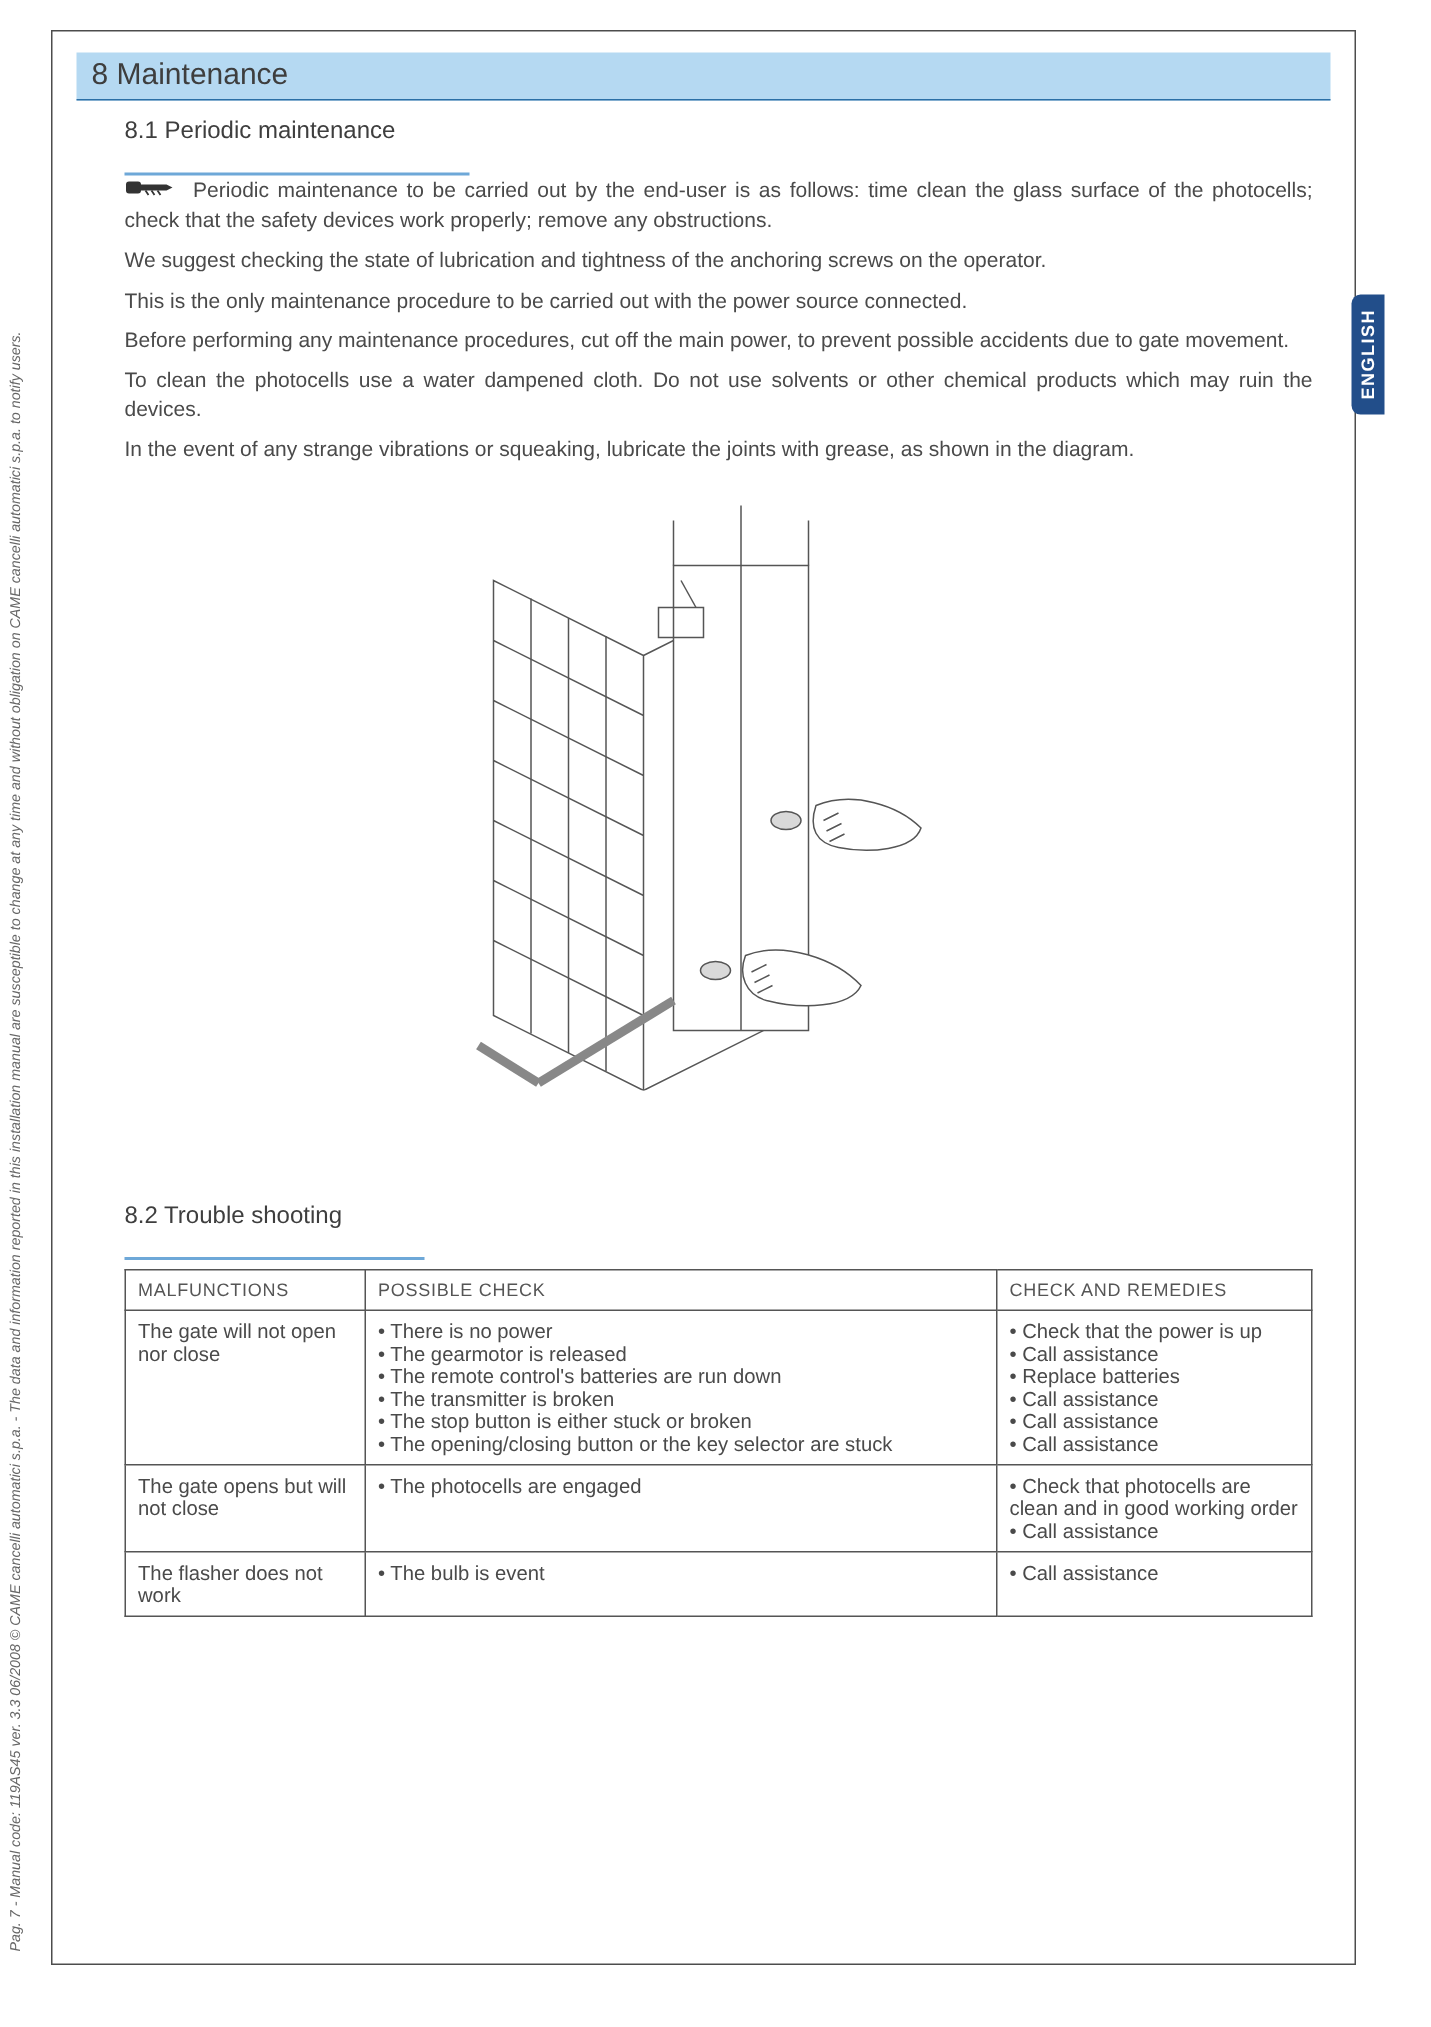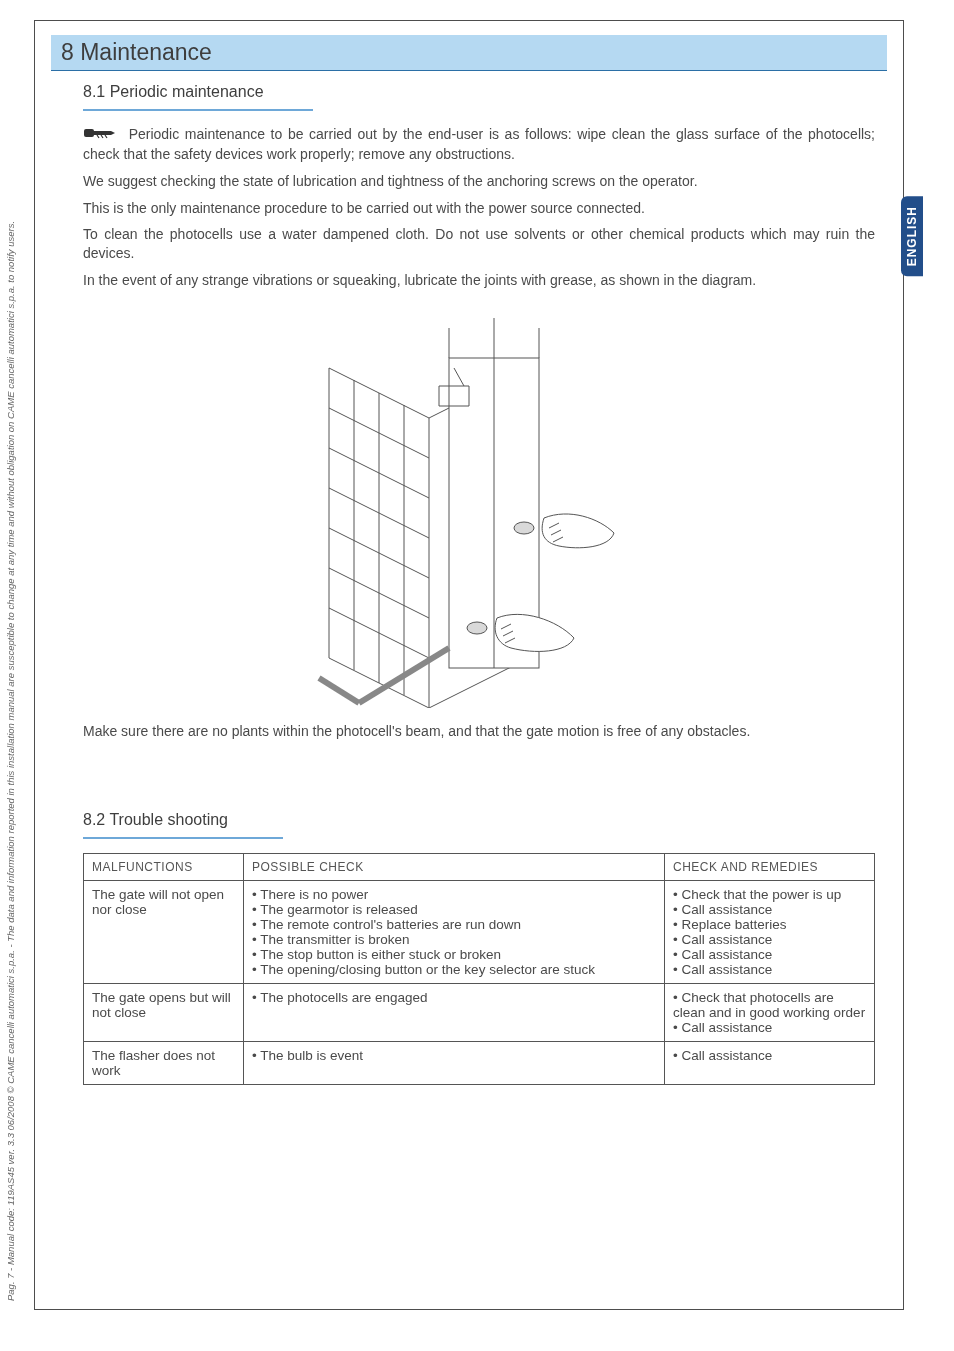--- a/index.html
+++ b/index.html
@@ -39,35 +39,35 @@
     font-size: 9.5px;
     font-style: italic;
     color: #666;
     white-space: nowrap;
     width: 1280px;
   }
   .section-header {
     background: #b5d9f2;
     padding: 4px 10px;
     margin: 14px 16px 0 16px;
-    font-size: 23px;
+    font-size: 20px;
     color: #3e3e3e;
     border-bottom: 1px solid #2b6fa6;
     font-weight: normal;
   }
   .subsection {
     margin: 12px 16px 0 48px;
   }
   .subsection-title {
     font-size: 16px;
     color: #3e3e3e;
     border-bottom: 2px solid #6ea8d8;
     width: 230px;
-    padding-bottom: 8px;
-    margin-bottom: 14px;
+    padding-bottom: 18px;
+    margin-bottom: 0;
   }
   .body-text {
     margin: 0 28px 0 48px;
     font-size: 14px;
     line-height: 1.35;
     color: #4a4a4a;
   }
   .body-text p { margin-bottom: 8px; text-align: justify; }
   .pointer-icon {
     display: inline-block;
@@ -119,24 +119,25 @@
 
   <div class="body-text">
     <p>
       <span class="pointer-icon">
         <svg width="34" height="14" viewBox="0 0 34 14">
           <rect x="1" y="3" width="10" height="8" rx="2" fill="#333"></rect>
           <path d="M11 5 L28 5 L32 7 L28 9 L11 9 Z" fill="#333"></path>
           <path d="M14 9 L16 12 M18 9 L20 12 M22 9 L24 12" stroke="#333" stroke-width="1.2" fill="none"></path>
         </svg>
       </span>
-      <span>Periodic maintenance to be carried out by the end-user is as follows: wipe clean the glass surface of the photocells; check that the safety devices work properly; remove any obstructions.</span>
+      <span>Periodic maintenance to be carried out by the end-user is as follows: time clean the glass surface of the photocells; check that the safety devices work properly; remove any obstructions.</span>
     </p>
     <p>We suggest checking the state of lubrication and tightness of the anchoring screws on the operator.</p>
     <p>This is the only maintenance procedure to be carried out with the power source connected.</p>
+    <p>Before performing any maintenance procedures, cut off the main power, to prevent possible accidents due to gate movement.</p>
     <p>To clean the photocells use a water dampened cloth. Do not use solvents or other chemical products which may ruin the devices.</p>
     <p>In the event of any strange vibrations or squeaking, lubricate the joints with grease, as shown in the diagram.</p>
   </div>
 
   <div class="diagram-wrap">
     <svg class="diagram-svg" viewBox="0 0 340 400">
       <g stroke="#555" stroke-width="1" fill="none">
 
         <path d="M30 60 L30 350 L130 400 L130 110 Z"></path>
         <path d="M130 110 L230 60 L230 350 L130 400"></path>
@@ -171,23 +172,20 @@
         </g>
         <g>
           <ellipse cx="178" cy="320" rx="10" ry="6" fill="#d9d9d9" stroke="#555"></ellipse>
           <path d="M198 310 C223 300 258 312 275 330 C268 345 235 346 212 340 C198 336 193 323 198 310 Z" fill="#fff" stroke="#555"></path>
           <path d="M212 316 L202 321 M214 323 L204 328 M216 330 L206 335" stroke="#555"></path>
         </g>
       </g>
     </svg>
   </div>
 
-  <div class="body-text">
-    <p>Make sure there are no plants within the photocell's beam, and that the gate motion is free of any obstacles.</p>
-  </div>
 
   <div class="subsection" style="margin-top:70px">
     <div class="subsection-title" style="width:200px">8.2 Trouble shooting</div>
   </div>
 
   <div class="table-wrap">
     <table>
       <thead>
         <tr>
           <th class="col-malf">MALFUNCTIONS</th>

